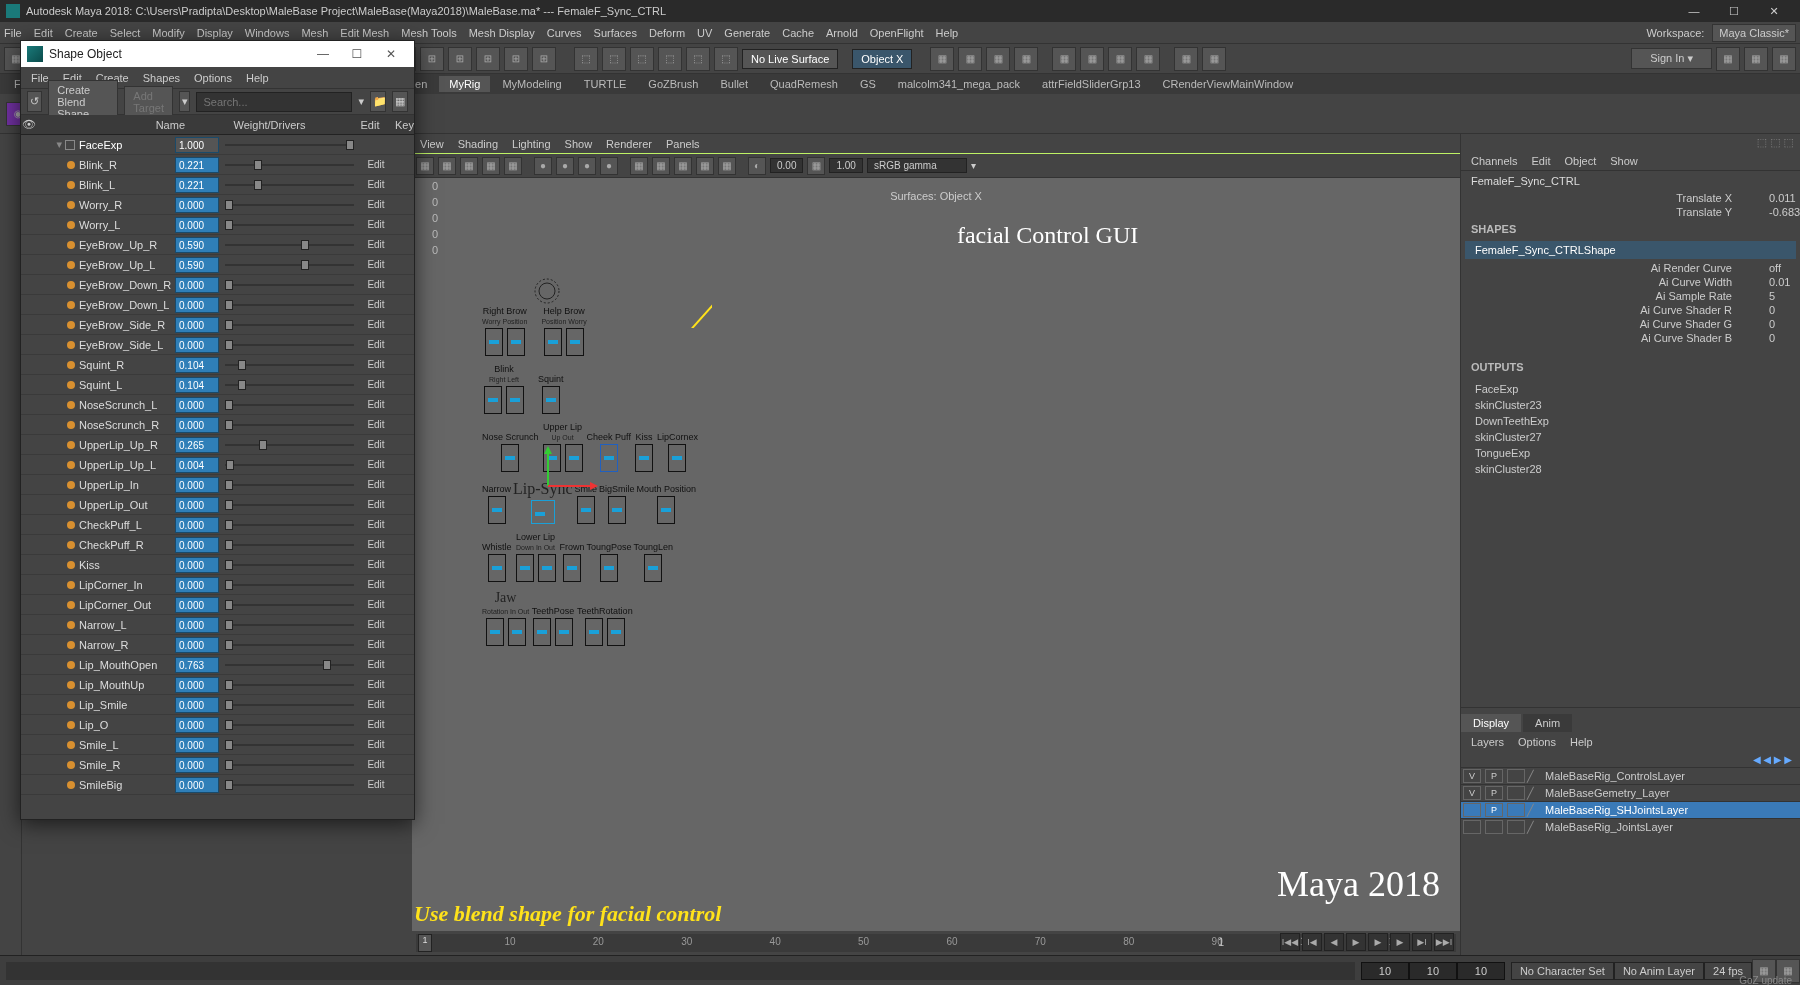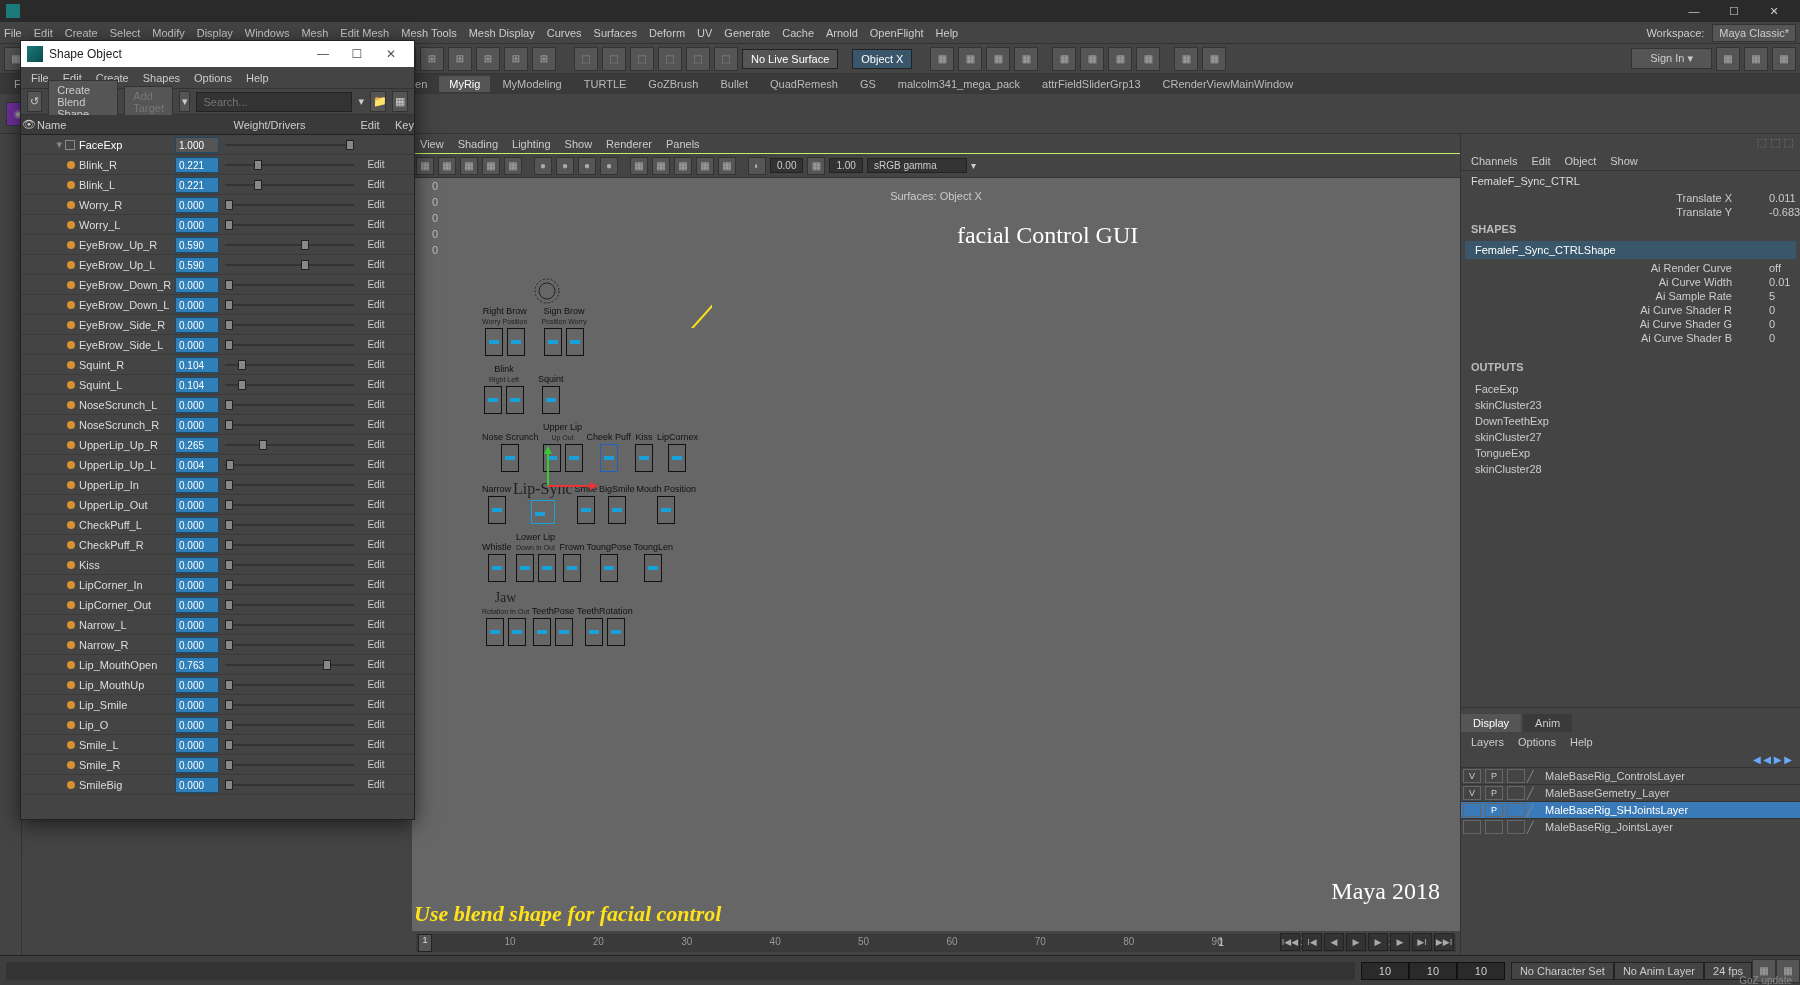--- a/index.html
+++ b/index.html
@@ -40,21 +40,21 @@
 
 
 .viewport { flex:1; display:flex; flex-direction:column; background:#545454; position:relative; }
 .vpmenu { height:20px; background:#444; display:flex; align-items:center; gap:14px; padding:0 8px; color:#ccc; font-size:11px; border-bottom:1px solid #bef264; }
 .vptools { height:24px; background:#444; display:flex; align-items:center; gap:4px; padding:0 4px; border-bottom:1px solid #333; font-size:10px; color:#ccc;}
 .vptools .num { background:#333; padding:1px 6px; border:1px solid #222; }
 .vpcanvas { flex:1; background:#666; position:relative; overflow:hidden; }
 .vpcanvas .sym { position:absolute; top:12px; left:50%; transform:translateX(-50%); color:#ccc; font-size:11px; }
 .vpcanvas .anno1 { position:absolute; top:44px; left:52%; color:#fff; font-family:Georgia,serif; font-size:24px; }
 .vpcanvas .anno2 { position:absolute; bottom:28px; left:2px; color:#ffe21a; font-family:Georgia,serif; font-style:italic; font-weight:bold; font-size:22px; }
-.vpcanvas .anno3 { position:absolute; bottom:50px; right:20px; color:#fff; font-family:Georgia,serif; font-size:24px; }
+.vpcanvas .anno3 { position:absolute; bottom:50px; right:20px; color:#fff; font-family:Georgia,serif; font-size:36px; }
 .vpcanvas .persp { position:absolute; bottom:4px; left:50%; transform:translateX(-50%); color:#999; font-size:11px; }
 .vpcanvas .zeros { position:absolute; top:0; left:20px; color:#bbb; font-size:11px; line-height:16px;}
 
 
 .facegui { position:absolute; top:108px; left:70px; width:220px; color:#222; font-size:9px; }
 .facegui .lbl { color:#111; font-size:9px; text-align:center;}
 .facegui .sliderbox { width:18px; height:28px; border:1px solid #111; display:inline-block; position:relative; margin:2px; background:transparent;}
 .facegui .sliderbox::after{content:""; position:absolute; left:3px; top:11px; width:10px; height:4px; background:#1aa0d8;}
 .facegui .row { display:flex; gap:2px; align-items:flex-end; margin-bottom:4px;}
 .lipsync { font-family:"Times New Roman",serif; font-size:16px; color:#222;}
@@ -99,21 +99,21 @@
 .shapeeditor { position:absolute; top:40px; left:20px; width:395px; height:780px; background:#444; border:1px solid #222; box-shadow:0 4px 20px rgba(0,0,0,0.6); display:flex; flex-direction:column; z-index:50;}
 .se-title { height:26px; background:#fff; color:#222; display:flex; align-items:center; padding:0 6px; font-size:12px;}
 .se-title .mlogo { width:16px; height:16px; background:linear-gradient(135deg,#1a7a7a,#0a4a4a); margin-right:6px;}
 .se-title .wb { width:34px; text-align:center; color:#555;}
 .se-menu { height:22px; display:flex; align-items:center; gap:14px; padding:0 10px; color:#ccc; font-size:11px; border-bottom:1px solid #333;}
 .se-tools { height:26px; display:flex; align-items:center; gap:6px; padding:0 6px; border-bottom:1px solid #333;}
 .se-tools .btn { background:#555; padding:3px 8px; color:#ccc; font-size:11px; border:1px solid #333;}
 .se-tools .btn.dis { color:#777;}
 .se-tools .search { flex:1; background:#333; color:#888; padding:3px 6px; font-size:11px; border:1px solid #222;}
 .se-head { height:20px; display:flex; align-items:center; background:#3a3a3a; color:#ccc; font-size:11px; border-bottom:1px solid #222;}
-.se-head .c1 { width:148px; text-align:left;}
+.se-head .c1 { width:148px; text-align:right;}
 .se-head .c2 { flex:1; text-align:center;}
 .se-head .c3 { width:32px; text-align:center;}
 .se-head .c4 { width:28px; text-align:right;}
 .se-body { flex:1; overflow-y:auto; overflow-x:hidden;}
 .se-body::-webkit-scrollbar{width:12px;} .se-body::-webkit-scrollbar-thumb{background:#666;}
 .se-row { height:20px; display:flex; align-items:center; border-bottom:1px solid #3a3a3a;}
 .se-row .ind { width:58px; display:flex; justify-content:flex-end; align-items:center; gap:3px; padding-right:4px;}
 .se-row .dot { width:8px; height:8px; border-radius:50%; background:#d89030;}
 .se-row .nm { width:96px; color:#ddd; font-size:11px; overflow:hidden; white-space:nowrap;}
 .se-row .wv { width:44px; height:16px; background:#2f7fb8; color:#fff; font-size:10px; text-align:left; padding-left:3px; line-height:16px; border:1px solid #1a4a6a;}
@@ -123,20 +123,21 @@
 .se-row .ed { width:32px; color:#ccc; font-size:10px; text-align:center;}
 .se-row .ky { width:22px;}
 .se-parent .wv { background:#555;}
 .se-parent .nm { color:#fff;}
 </style>
 </head>
 <body>
 
 <div class="titlebar">
   <span class="logo"></span>
+  <span>Autodesk Maya 2018: C:\Users\Pradipta\Desktop\MaleBase Project\MaleBase(Maya2018)\MaleBase.ma*  ---  FemaleF_Sync_CTRL</span>
   <span class="spacer"></span>
   <span class="winbtn">—</span>
   <span class="winbtn">☐</span>
   <span class="winbtn">✕</span>
 </div>
 
 <div class="mainmenu" id="mainmenu">
   <span>File</span>
     <span>Edit</span>
     <span>Create</span>
@@ -317,21 +318,21 @@
       </svg>
 
       <div class="facegui">
         <svg width="30" height="30" style="position:absolute;top:-10px;left:50px">
             <circle cx="15" cy="15" r="8" fill="none" stroke="#222"></circle>
             <circle cx="15" cy="15" r="12" fill="none" stroke="#222" stroke-dasharray="2 2"></circle>
           </svg>
         <div class="row" style="margin-top:20px">
           <div style="text-align:center"><span class="lbl">Right Brow</span><br><span style="font-size:7px">Worry  Position</span><br><span class="sliderbox"></span><span class="sliderbox"></span></div>
           <div style="width:10px"></div>
-          <div style="text-align:center"><span class="lbl">Sign Brow</span><br><span style="font-size:7px">Position  Worry</span><br><span class="sliderbox"></span><span class="sliderbox"></span></div>
+          <div style="text-align:center"><span class="lbl">Help Brow</span><br><span style="font-size:7px">Position  Worry</span><br><span class="sliderbox"></span><span class="sliderbox"></span></div>
         </div>
         <div class="row">
           <div style="text-align:center"><span class="lbl">Blink</span><br><span style="font-size:7px">Right  Left</span><br><span class="sliderbox"></span><span class="sliderbox"></span></div>
           <div style="width:8px"></div>
           <div style="text-align:center"><span class="lbl">Squint</span><br><span class="sliderbox"></span></div>
         </div>
         <div class="row">
           <div style="text-align:center"><span class="lbl">Nose Scrunch</span><br><span class="sliderbox"></span></div>
           <div style="text-align:center"><span class="lbl">Upper Lip</span><br><span style="font-size:7px">Up  Out</span><br><span class="sliderbox"></span><span class="sliderbox"></span></div>
           <div style="text-align:center"><span class="lbl">Cheek Puff</span><br><span class="sliderbox" style="border-color:#2060c0"></span></div>

